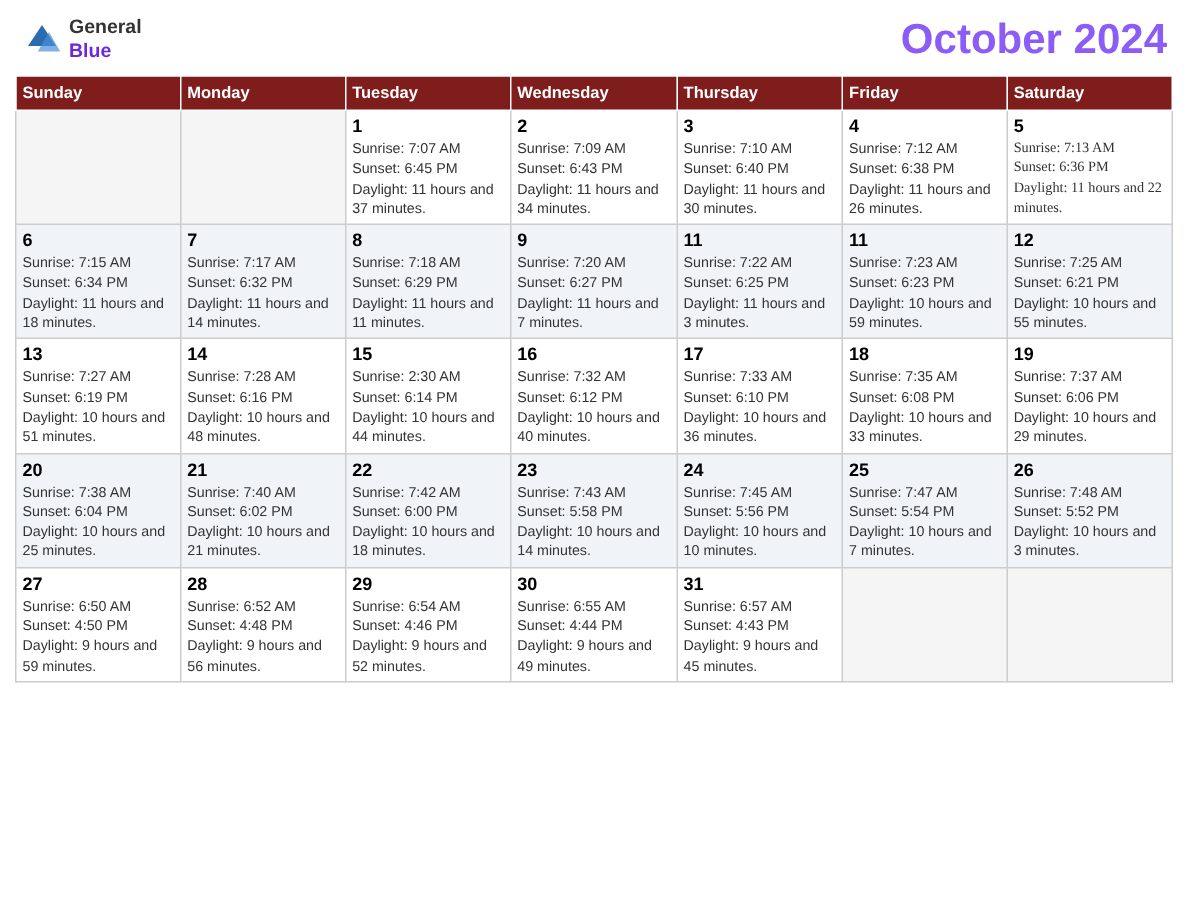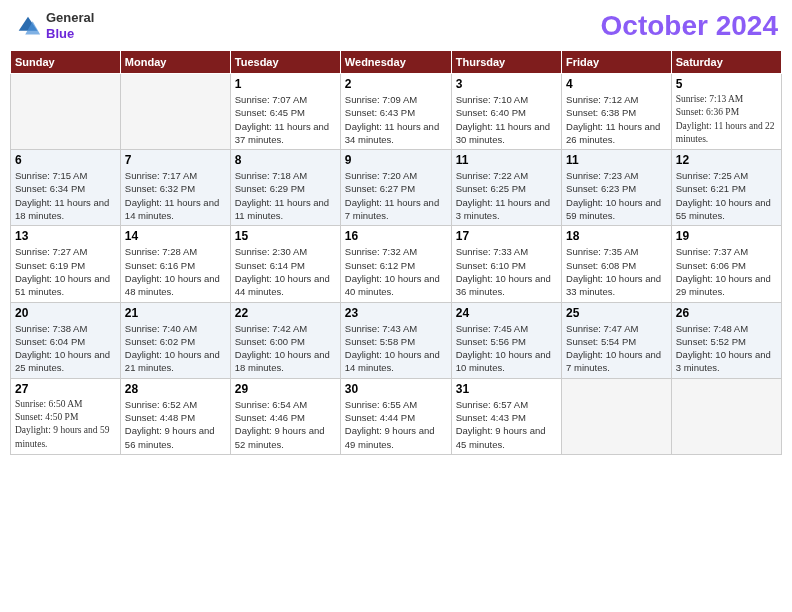--- a/index.html
+++ b/index.html
@@ -281,21 +281,21 @@
         <td>
           <span class="day-num">26</span>
           <div class="day-info" style="white-space: pre-line;">Sunrise: 7:48 AM
 Sunset: 5:52 PM
 Daylight: 10 hours and 3 minutes.</div>
         </td>
       </tr>
       <tr>
         <td>
           <span class="day-num">27</span>
-          <div class="day-info" style="white-space: pre-line; font-family: Liberation Serif, serif;">Sunrise: 6:50 AM
+          <div class="day-info" style="white-space: pre-line;">Sunrise: 6:50 AM
 Sunset: 4:50 PM
 Daylight: 9 hours and 59 minutes.</div>
         </td>
         <td>
           <span class="day-num">28</span>
           <div class="day-info" style="white-space: pre-line;">Sunrise: 6:52 AM
 Sunset: 4:48 PM
 Daylight: 9 hours and 56 minutes.</div>
         </td>
         <td>

